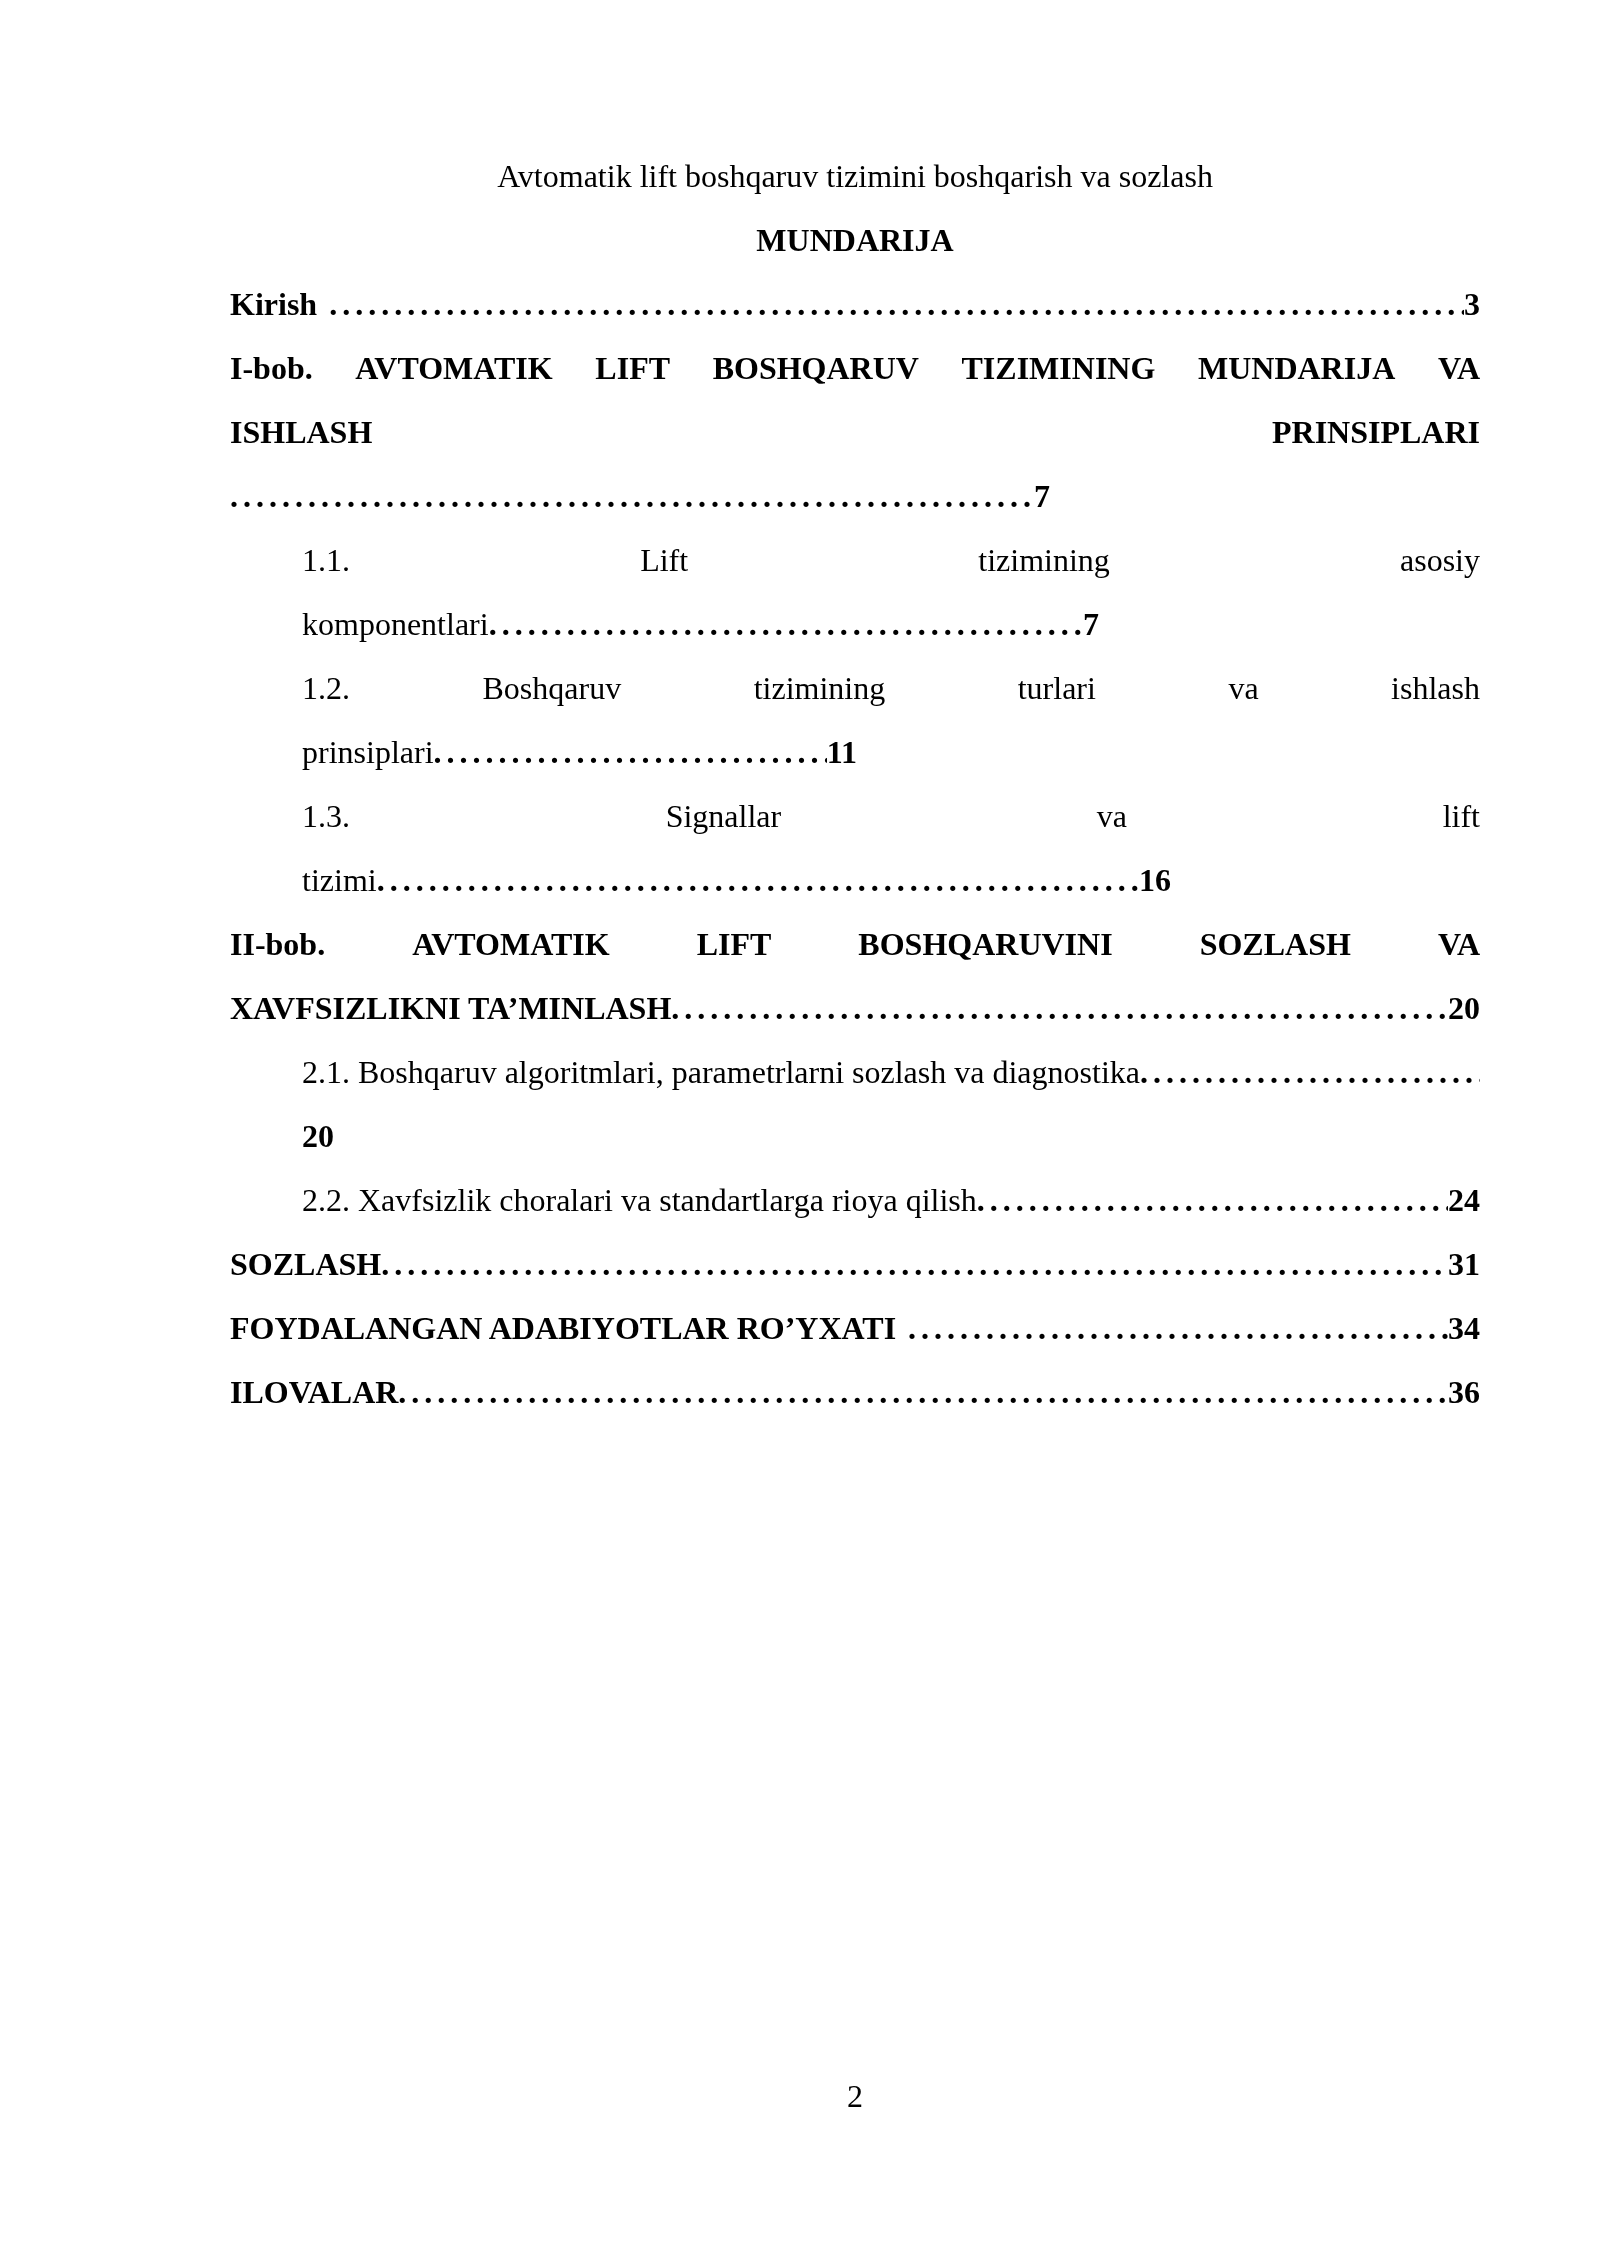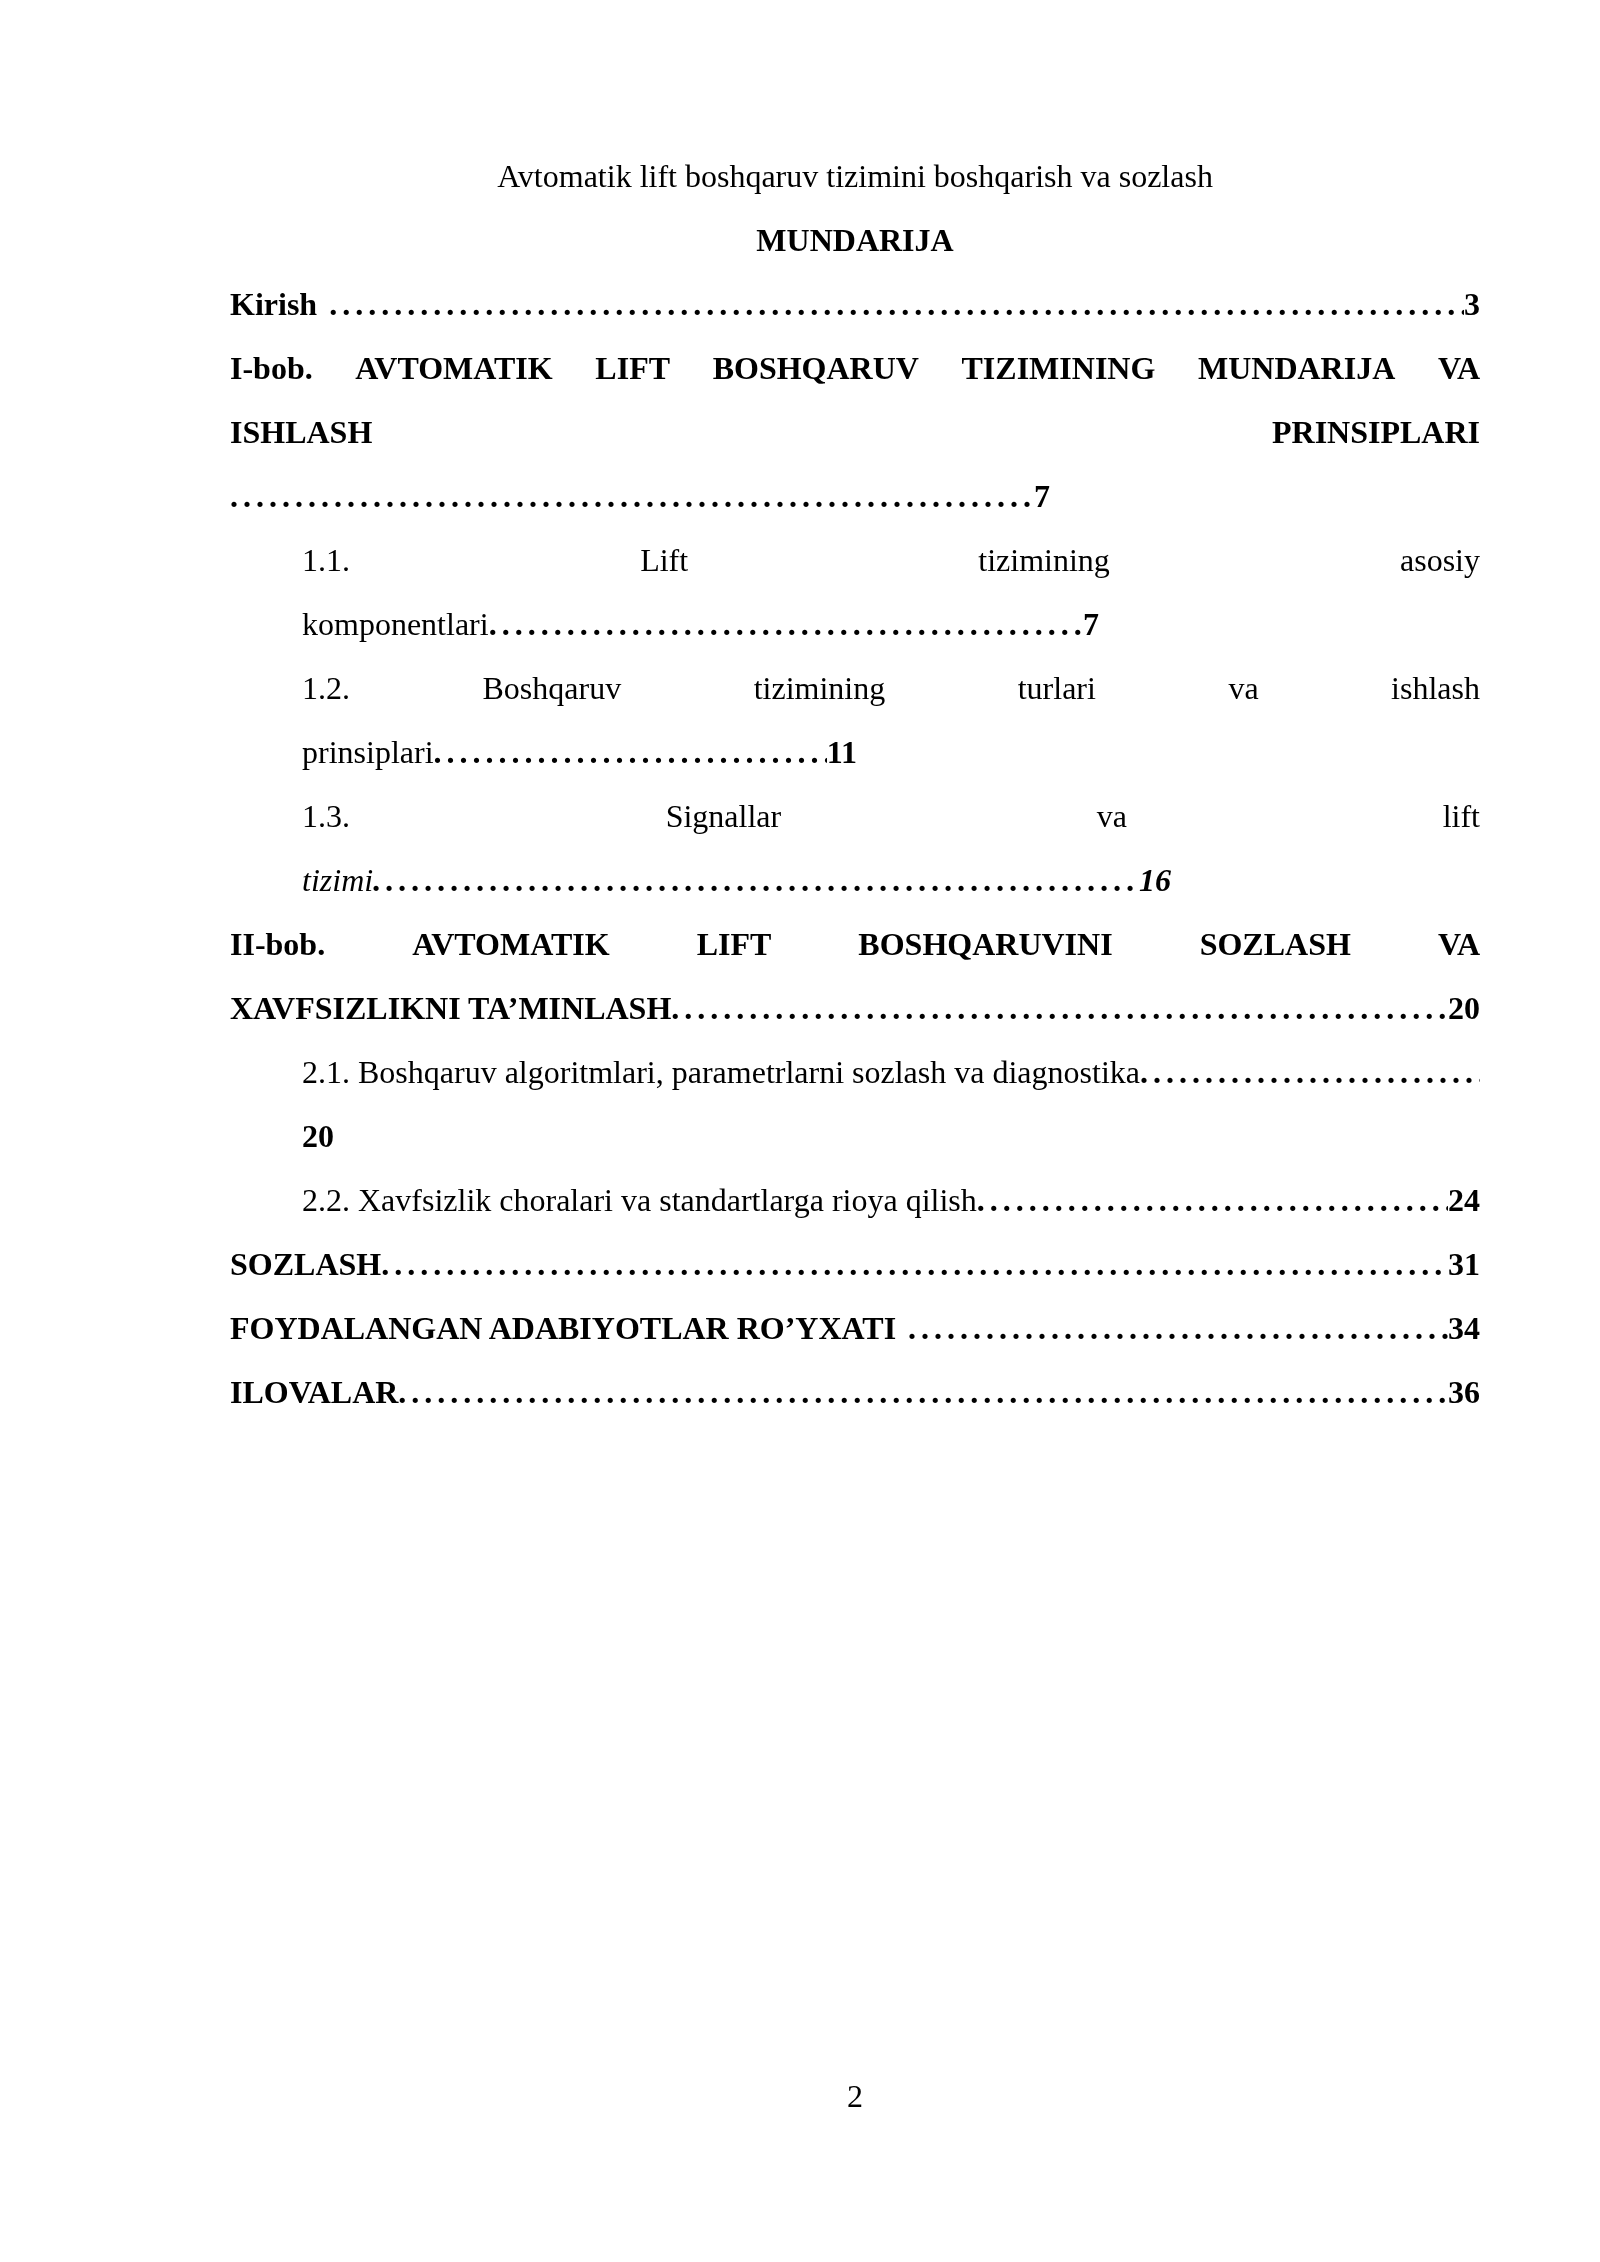--- a/index.html
+++ b/index.html
@@ -34,21 +34,21 @@
     min-width: 0;
     overflow: hidden;
     white-space: nowrap;
     letter-spacing: 5px;
     font-weight: 700;
   }
   .sp { padding-right: 12px; }
   .w-ch1dots { width: 820px; }
   .w-s11 { width: 797px; }
   .w-s12 { width: 555px; }
-  .w-s13 { width: 869px; font-style: italic; }
+  .w-s13 { width: 869px; }
   .footer {
     position: absolute;
     left: 230px;
     top: 2064px;
     width: 1250px;
     text-align: center;
     font-size: 32px;
     line-height: 64px;
   }
 </style>

